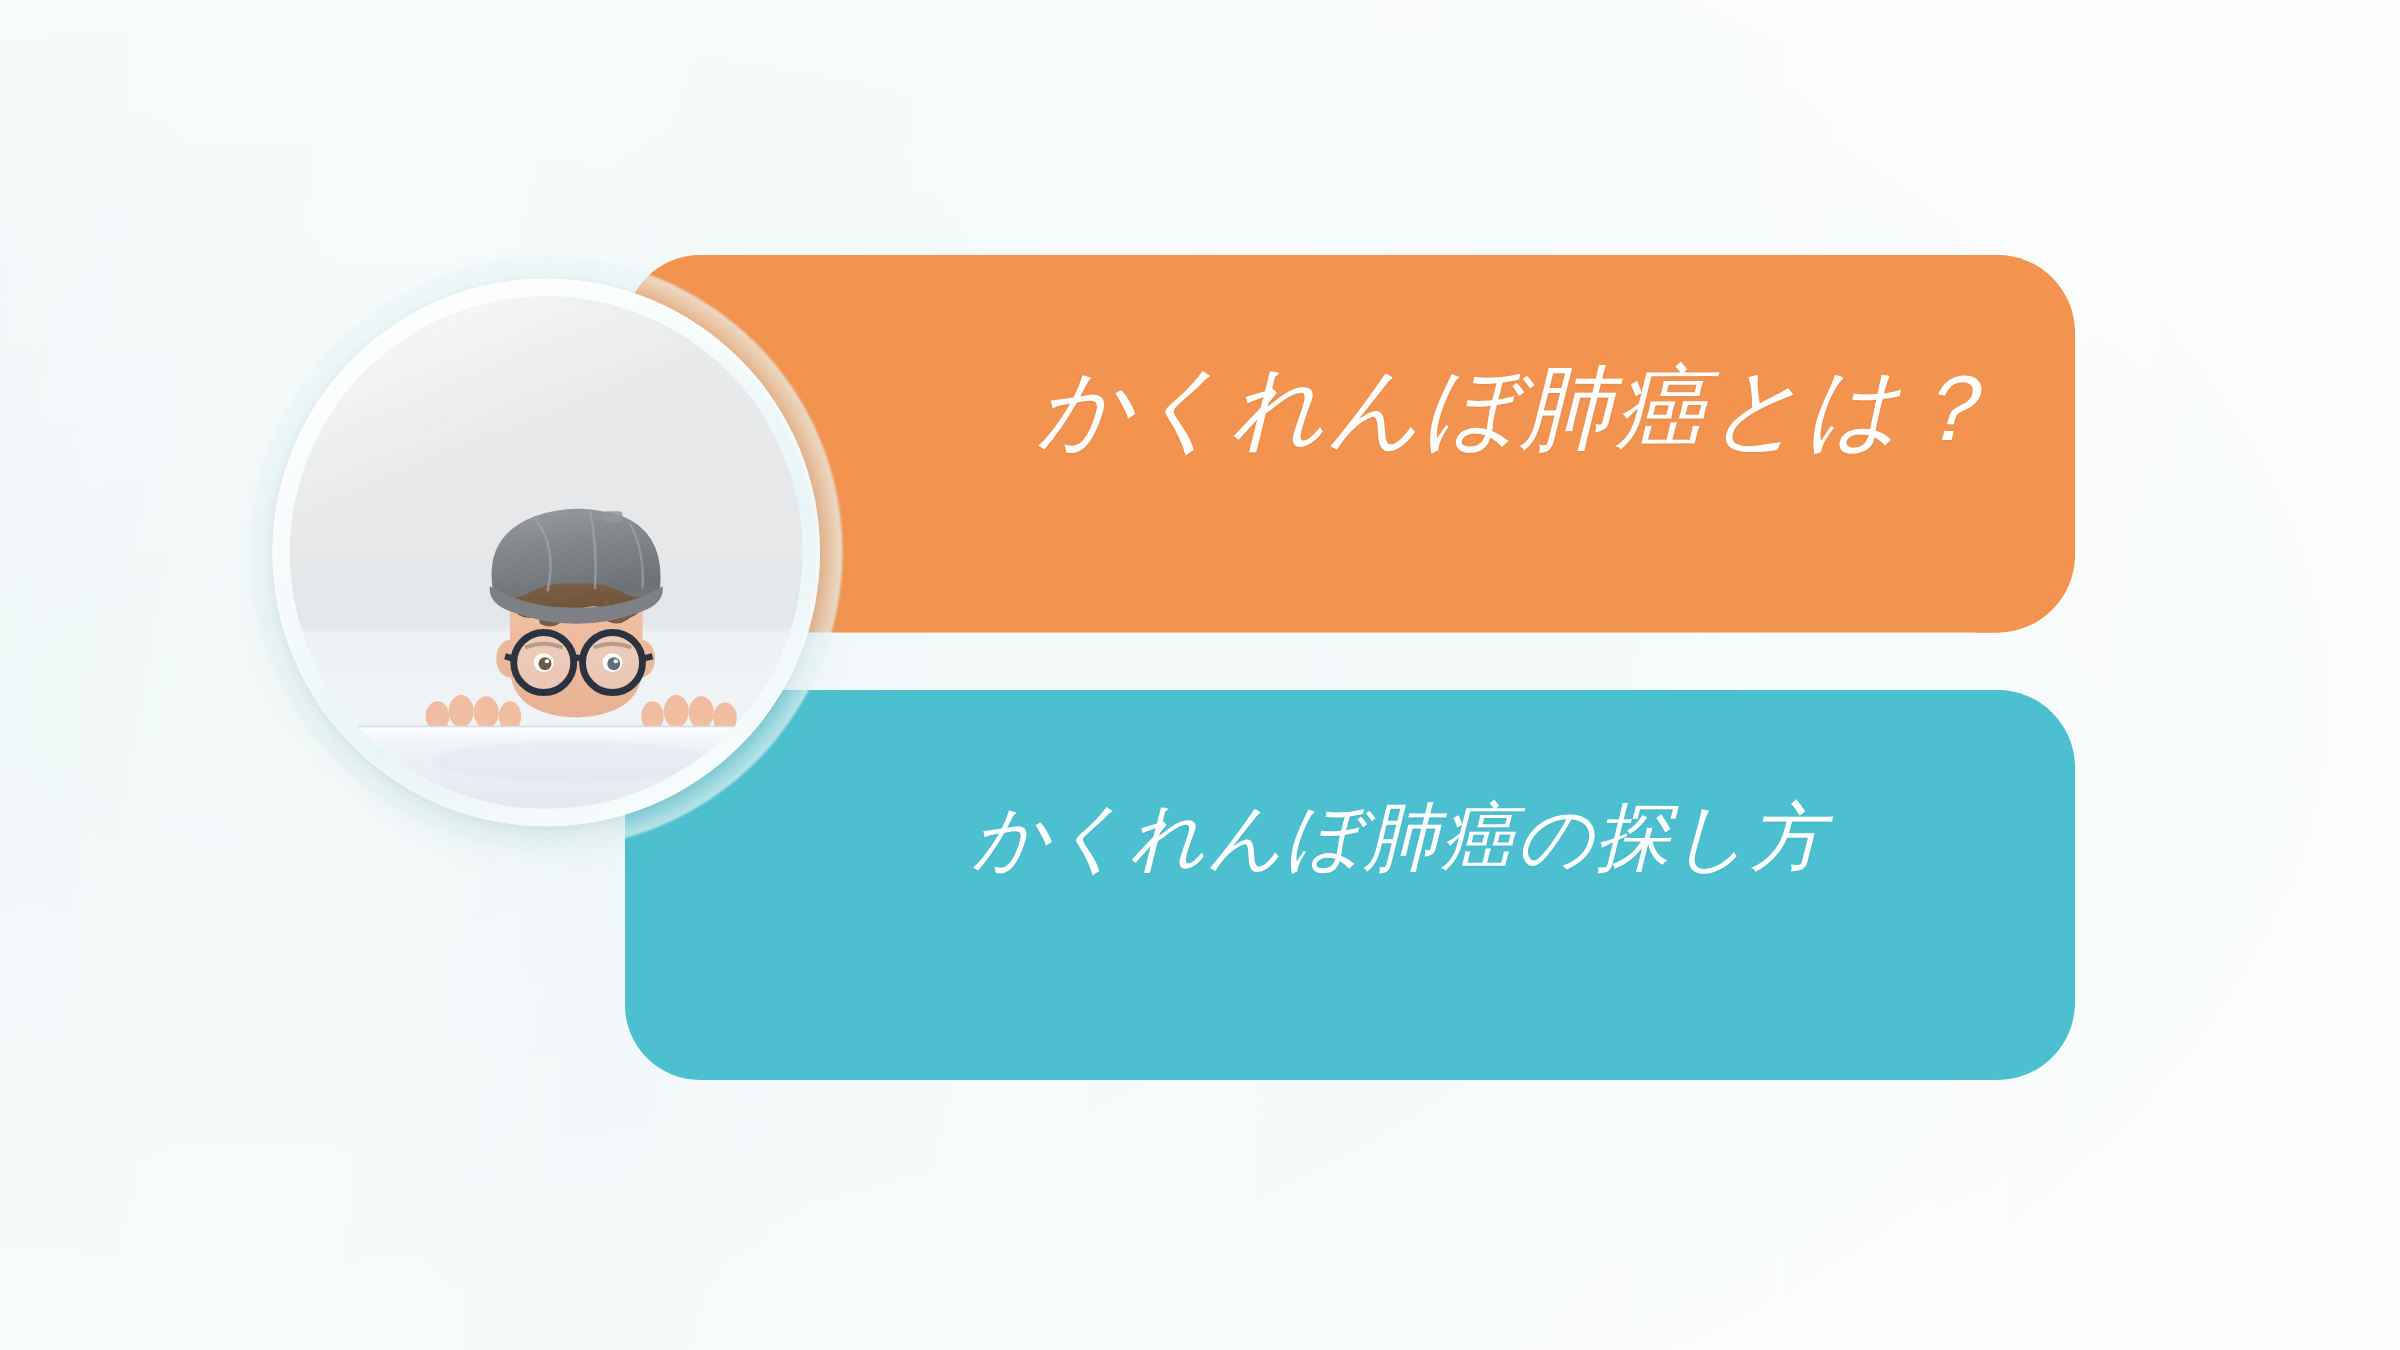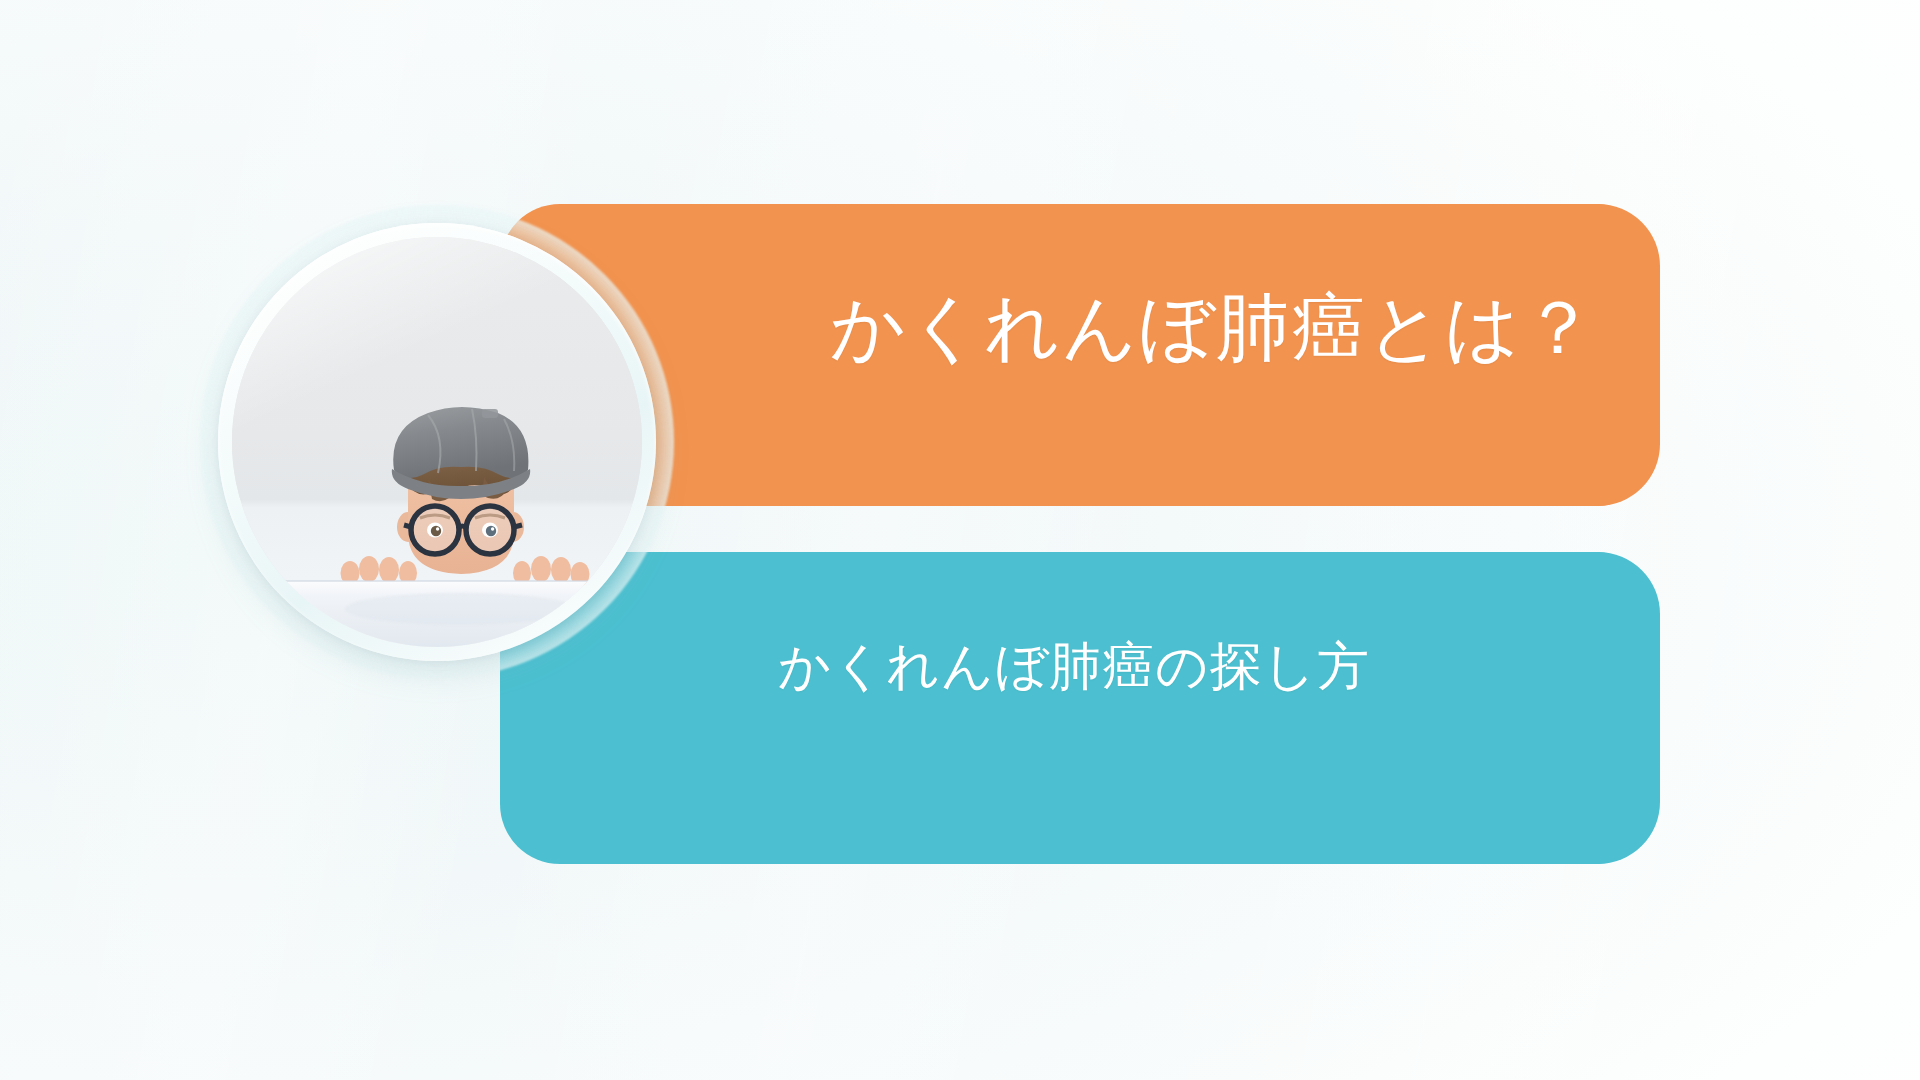--- a/index.html
+++ b/index.html
@@ -9,20 +9,21 @@
     font-family:"DejaVu Sans","Liberation Sans",sans-serif;
     background:#ffffff;
   }
 
   
   #stage{
     position:relative;width:1920px;height:1080px;overflow:hidden;
     background:
       radial-gradient(130% 110% at 12% 52%, #eef7f7 0%, #f2f8f9 28%, #f7fbfb 52%, #fdfefe 74%, #ffffff 100%),
       linear-gradient(105deg,#eef7f8 0%,#f5fafb 40%,#ffffff 78%,#ffffff 100%);
+    font-style: italic;
   }
   
   #bg-sheen{
     position:absolute;inset:0;
     background:linear-gradient(100deg,
       rgba(255,255,255,0) 0%,
       rgba(255,255,255,.35) 18%,
       rgba(255,255,255,0) 30%,
       rgba(255,255,255,.30) 46%,
       rgba(255,255,255,0) 60%,
@@ -68,21 +69,21 @@
     color:#ffffff;
     white-space:nowrap;
     font-weight:400;
     letter-spacing:.02em;
     text-shadow:0 1px 2px rgba(0,0,0,.05);
   }
   #label-orange{
     left:830px;top:290px;font-size:74px;line-height:1;
   }
   #label-teal{
-    left:778px;top:640px;font-size:52px;line-height:1;
+    left:778px;top:640px;font-size:60px;line-height:1;
   }
 
   
   #circle-wrap{
     position:absolute;left:200px;top:205px;width:474px;height:474px;
   }
   
   #circle-glow{
     position:absolute;inset:0;border-radius:50%;
     background:radial-gradient(circle at 50% 50%,

